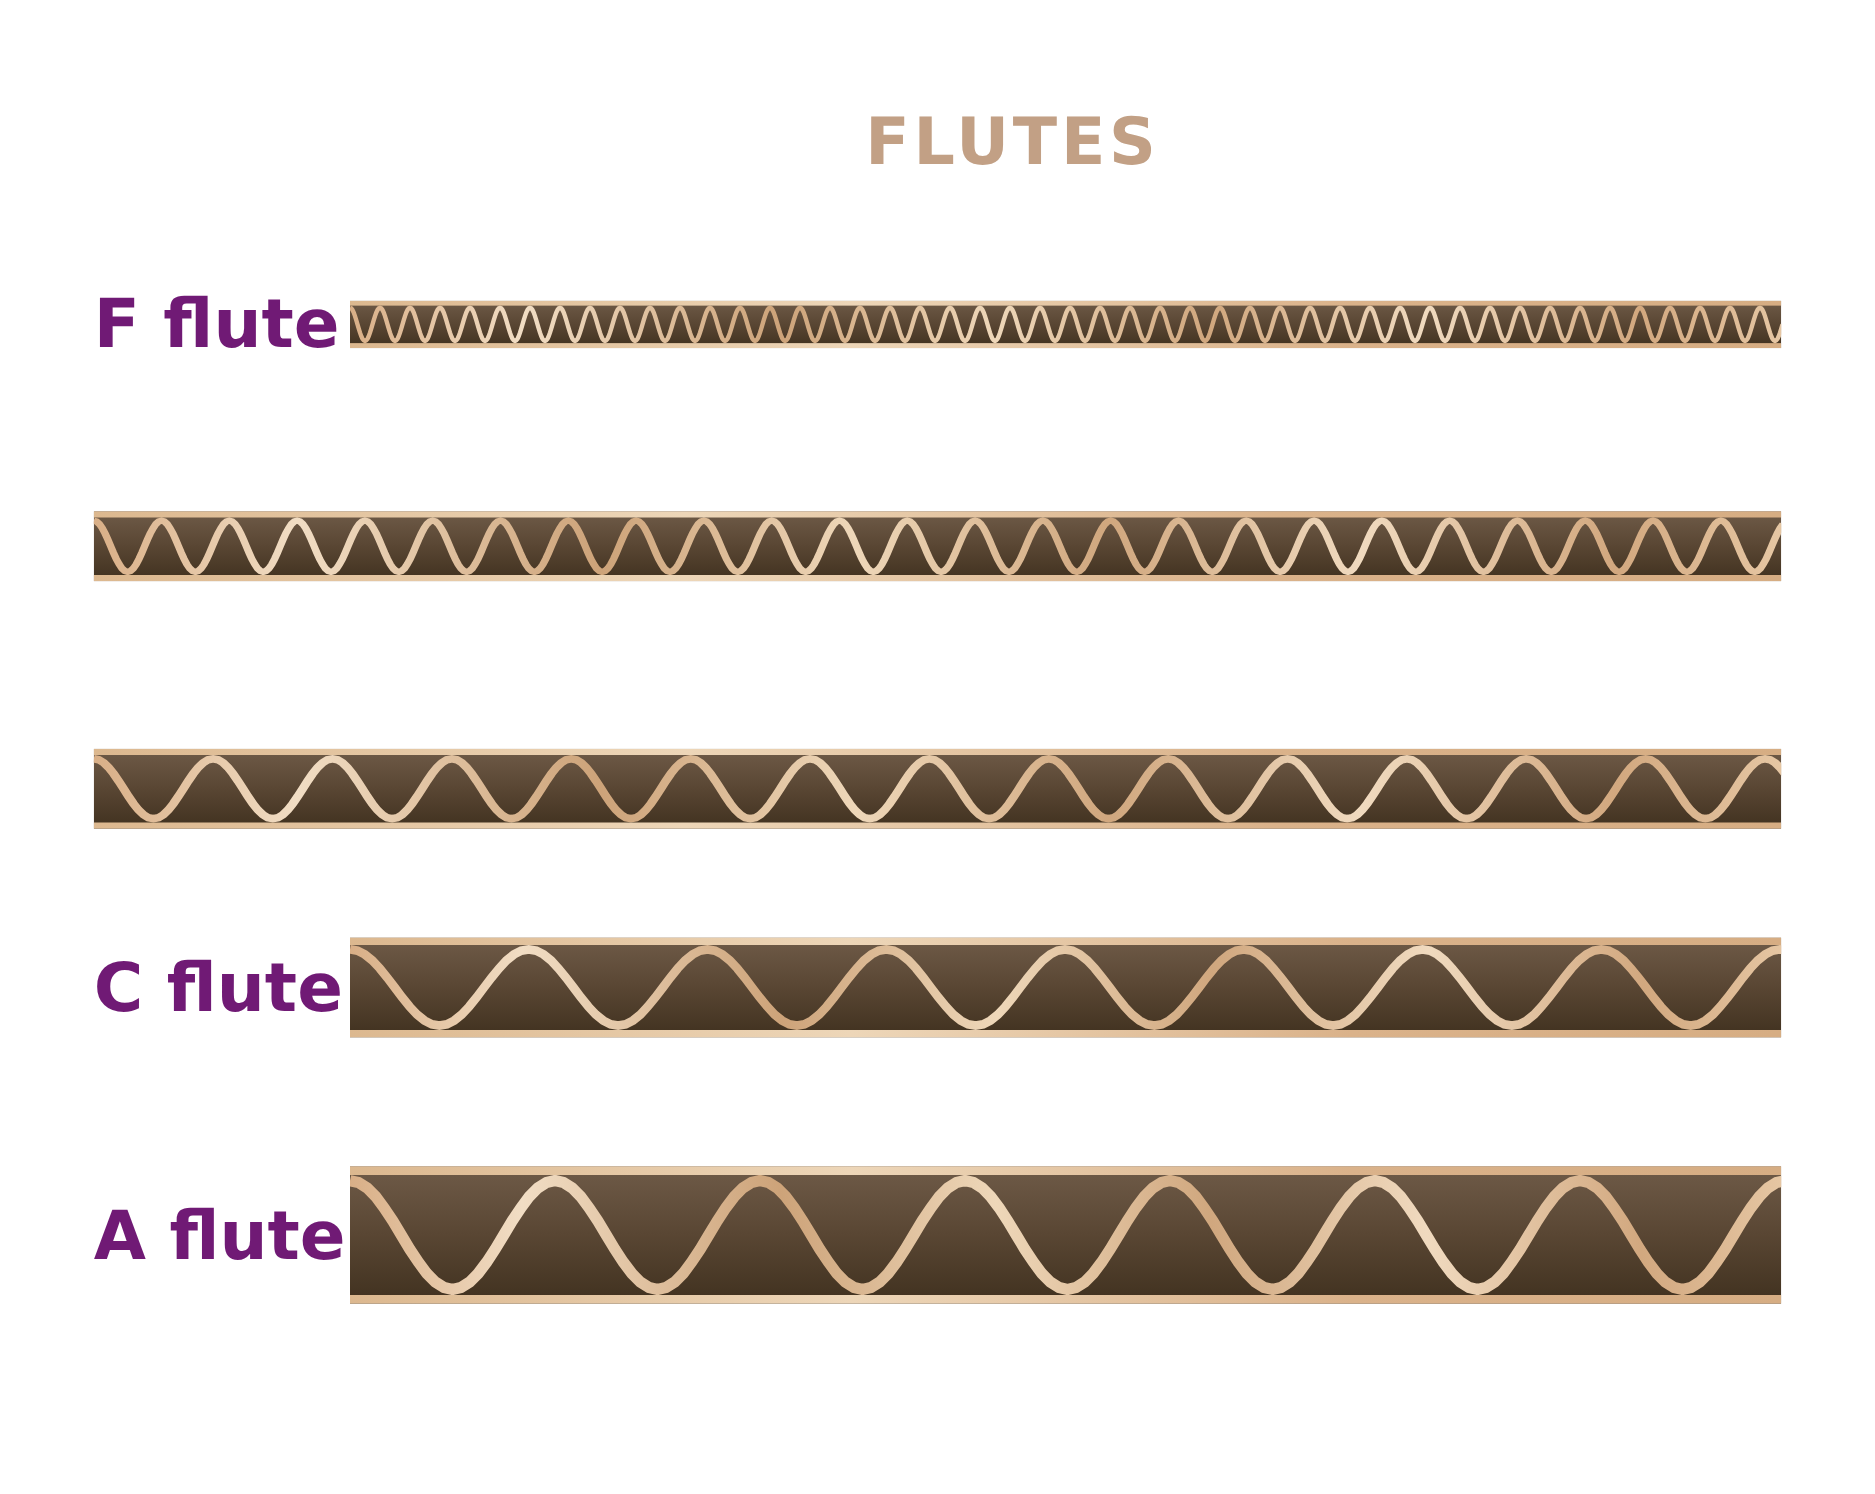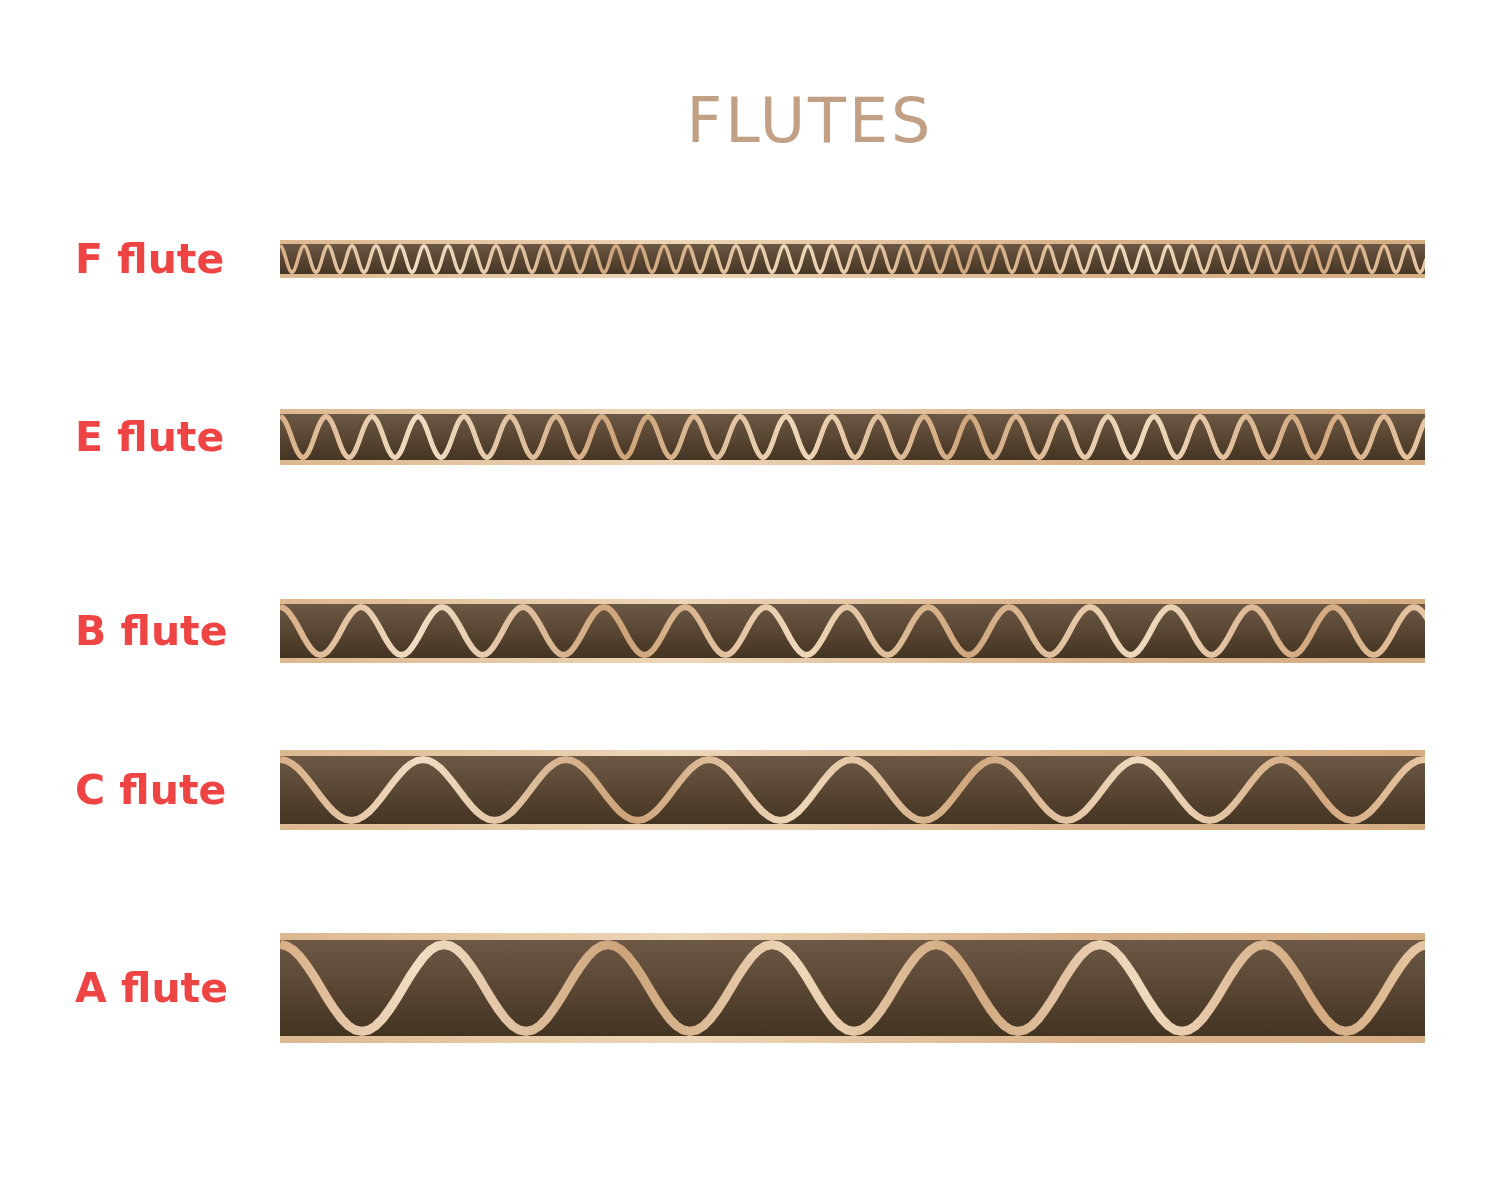--- a/index.html
+++ b/index.html
@@ -14,40 +14,40 @@
     height: 1195px;
     background: #ffffff;
     overflow: hidden;
   }
   .title {
     position: absolute;
     top: 84px;
     left: 120px;
     width: 1380px;
     text-align: center;
-    font-size: 62px;
-    font-weight: 400;
+    font-size: 52px;
+    font-weight: 700;
     letter-spacing: 3px;
     color: #c2a085;
     user-select: none;
   }
   .row {
     position: absolute;
     left: 75px;
     width: 1350px;
     display: flex;
     align-items: center;
     transform: translateY(-50%);
   }
   .row-label {
     width: 205px;
     flex: 0 0 205px;
-    font-size: 41px;
+    font-size: 54px;
     font-weight: 700;
-    color: #ef4444;
+    color: #701a75;
     white-space: nowrap;
   }
   .strip-wrap {
     flex: 1 1 auto;
     position: relative;
   }
   .strip-wrap svg {
     display: block;
     width: 100%;
     height: 100%;
@@ -98,33 +98,31 @@
         <svg viewBox="0 0 1145 38" preserveAspectRatio="none">
           <rect x="0" y="0" width="1145" height="38" fill="url(#boardGrad)"></rect>
           <path d="M0.0 5.8L1.0 6.2L2.0 7.5L3.0 9.6L4.0 12.4L5.0 15.6L6.0 19.0L7.0 22.4L8.0 25.6L9.0 28.4L10.0 30.5L11.0 31.8L12.0 32.3L13.0 31.8L14.0 30.5L15.0 28.4L16.0 25.6L17.0 22.4L18.0 19.0L19.0 15.6L20.0 12.4L21.0 9.6L22.0 7.5L23.0 6.2L24.0 5.8L25.0 6.2L26.0 7.5L27.0 9.6L28.0 12.4L29.0 15.6L30.0 19.0L31.0 22.4L32.0 25.6L33.0 28.4L34.0 30.5L35.0 31.8L36.0 32.3L37.0 31.8L38.0 30.5L39.0 28.4L40.0 25.6L41.0 22.4L42.0 19.0L43.0 15.6L44.0 12.4L45.0 9.6L46.0 7.5L47.0 6.2L48.0 5.8L49.0 6.2L50.0 7.5L51.0 9.6L52.0 12.4L53.0 15.6L54.0 19.0L55.0 22.4L56.0 25.6L57.0 28.4L58.0 30.5L59.0 31.8L60.0 32.3L61.0 31.8L62.0 30.5L63.0 28.4L64.0 25.6L65.0 22.4L66.0 19.0L67.0 15.6L68.0 12.4L69.0 9.6L70.0 7.5L71.0 6.2L72.0 5.8L73.0 6.2L74.0 7.5L75.0 9.6L76.0 12.4L77.0 15.6L78.0 19.0L79.0 22.4L80.0 25.6L81.0 28.4L82.0 30.5L83.0 31.8L84.0 32.3L85.0 31.8L86.0 30.5L87.0 28.4L88.0 25.6L89.0 22.4L90.0 19.0L91.0 15.6L92.0 12.4L93.0 9.6L94.0 7.5L95.0 6.2L96.0 5.8L97.0 6.2L98.0 7.5L99.0 9.6L100.0 12.4L101.0 15.6L102.0 19.0L103.0 22.4L104.0 25.6L105.0 28.4L106.0 30.5L107.0 31.8L108.0 32.3L109.0 31.8L110.0 30.5L111.0 28.4L112.0 25.6L113.0 22.4L114.0 19.0L115.0 15.6L116.0 12.4L117.0 9.6L118.0 7.5L119.0 6.2L120.0 5.8L121.0 6.2L122.0 7.5L123.0 9.6L124.0 12.4L125.0 15.6L126.0 19.0L127.0 22.4L128.0 25.6L129.0 28.4L130.0 30.5L131.0 31.8L132.0 32.3L133.0 31.8L134.0 30.5L135.0 28.4L136.0 25.6L137.0 22.4L138.0 19.0L139.0 15.6L140.0 12.4L141.0 9.6L142.0 7.5L143.0 6.2L144.0 5.8L145.0 6.2L146.0 7.5L147.0 9.6L148.0 12.4L149.0 15.6L150.0 19.0L151.0 22.4L152.0 25.6L153.0 28.4L154.0 30.5L155.0 31.8L156.0 32.3L157.0 31.8L158.0 30.5L159.0 28.4L160.0 25.6L161.0 22.4L162.0 19.0L163.0 15.6L164.0 12.4L165.0 9.6L166.0 7.5L167.0 6.2L168.0 5.8L169.0 6.2L170.0 7.5L171.0 9.6L172.0 12.4L173.0 15.6L174.0 19.0L175.0 22.4L176.0 25.6L177.0 28.4L178.0 30.5L179.0 31.8L180.0 32.3L181.0 31.8L182.0 30.5L183.0 28.4L184.0 25.6L185.0 22.4L186.0 19.0L187.0 15.6L188.0 12.4L189.0 9.6L190.0 7.5L191.0 6.2L192.0 5.8L193.0 6.2L194.0 7.5L195.0 9.6L196.0 12.4L197.0 15.6L198.0 19.0L199.0 22.4L200.0 25.6L201.0 28.4L202.0 30.5L203.0 31.8L204.0 32.3L205.0 31.8L206.0 30.5L207.0 28.4L208.0 25.6L209.0 22.4L210.0 19.0L211.0 15.6L212.0 12.4L213.0 9.6L214.0 7.5L215.0 6.2L216.0 5.8L217.0 6.2L218.0 7.5L219.0 9.6L220.0 12.4L221.0 15.6L222.0 19.0L223.0 22.4L224.0 25.6L225.0 28.4L226.0 30.5L227.0 31.8L228.0 32.3L229.0 31.8L230.0 30.5L231.0 28.4L232.0 25.6L233.0 22.4L234.0 19.0L235.0 15.6L236.0 12.4L237.0 9.6L238.0 7.5L239.0 6.2L240.0 5.8L241.0 6.2L242.0 7.5L243.0 9.6L244.0 12.4L245.0 15.6L246.0 19.0L247.0 22.4L248.0 25.6L249.0 28.4L250.0 30.5L251.0 31.8L252.0 32.3L253.0 31.8L254.0 30.5L255.0 28.4L256.0 25.6L257.0 22.4L258.0 19.0L259.0 15.6L260.0 12.4L261.0 9.6L262.0 7.5L263.0 6.2L264.0 5.8L265.0 6.2L266.0 7.5L267.0 9.6L268.0 12.4L269.0 15.6L270.0 19.0L271.0 22.4L272.0 25.6L273.0 28.4L274.0 30.5L275.0 31.8L276.0 32.3L277.0 31.8L278.0 30.5L279.0 28.4L280.0 25.6L281.0 22.4L282.0 19.0L283.0 15.6L284.0 12.4L285.0 9.6L286.0 7.5L287.0 6.2L288.0 5.8L289.0 6.2L290.0 7.5L291.0 9.6L292.0 12.4L293.0 15.6L294.0 19.0L295.0 22.4L296.0 25.6L297.0 28.4L298.0 30.5L299.0 31.8L300.0 32.3L301.0 31.8L302.0 30.5L303.0 28.4L304.0 25.6L305.0 22.4L306.0 19.0L307.0 15.6L308.0 12.4L309.0 9.6L310.0 7.5L311.0 6.2L312.0 5.8L313.0 6.2L314.0 7.5L315.0 9.6L316.0 12.4L317.0 15.6L318.0 19.0L319.0 22.4L320.0 25.6L321.0 28.4L322.0 30.5L323.0 31.8L324.0 32.3L325.0 31.8L326.0 30.5L327.0 28.4L328.0 25.6L329.0 22.4L330.0 19.0L331.0 15.6L332.0 12.4L333.0 9.6L334.0 7.5L335.0 6.2L336.0 5.8L337.0 6.2L338.0 7.5L339.0 9.6L340.0 12.4L341.0 15.6L342.0 19.0L343.0 22.4L344.0 25.6L345.0 28.4L346.0 30.5L347.0 31.8L348.0 32.3L349.0 31.8L350.0 30.5L351.0 28.4L352.0 25.6L353.0 22.4L354.0 19.0L355.0 15.6L356.0 12.4L357.0 9.6L358.0 7.5L359.0 6.2L360.0 5.8L361.0 6.2L362.0 7.5L363.0 9.6L364.0 12.4L365.0 15.6L366.0 19.0L367.0 22.4L368.0 25.6L369.0 28.4L370.0 30.5L371.0 31.8L372.0 32.3L373.0 31.8L374.0 30.5L375.0 28.4L376.0 25.6L377.0 22.4L378.0 19.0L379.0 15.6L380.0 12.4L381.0 9.6L382.0 7.5L383.0 6.2L384.0 5.8L385.0 6.2L386.0 7.5L387.0 9.6L388.0 12.4L389.0 15.6L390.0 19.0L391.0 22.4L392.0 25.6L393.0 28.4L394.0 30.5L395.0 31.8L396.0 32.3L397.0 31.8L398.0 30.5L399.0 28.4L400.0 25.6L401.0 22.4L402.0 19.0L403.0 15.6L404.0 12.4L405.0 9.6L406.0 7.5L407.0 6.2L408.0 5.8L409.0 6.2L410.0 7.5L411.0 9.6L412.0 12.4L413.0 15.6L414.0 19.0L415.0 22.4L416.0 25.6L417.0 28.4L418.0 30.5L419.0 31.8L420.0 32.3L421.0 31.8L422.0 30.5L423.0 28.4L424.0 25.6L425.0 22.4L426.0 19.0L427.0 15.6L428.0 12.4L429.0 9.6L430.0 7.5L431.0 6.2L432.0 5.8L433.0 6.2L434.0 7.5L435.0 9.6L436.0 12.4L437.0 15.6L438.0 19.0L439.0 22.4L440.0 25.6L441.0 28.4L442.0 30.5L443.0 31.8L444.0 32.3L445.0 31.8L446.0 30.5L447.0 28.4L448.0 25.6L449.0 22.4L450.0 19.0L451.0 15.6L452.0 12.4L453.0 9.6L454.0 7.5L455.0 6.2L456.0 5.8L457.0 6.2L458.0 7.5L459.0 9.6L460.0 12.4L461.0 15.6L462.0 19.0L463.0 22.4L464.0 25.6L465.0 28.4L466.0 30.5L467.0 31.8L468.0 32.3L469.0 31.8L470.0 30.5L471.0 28.4L472.0 25.6L473.0 22.4L474.0 19.0L475.0 15.6L476.0 12.4L477.0 9.6L478.0 7.5L479.0 6.2L480.0 5.8L481.0 6.2L482.0 7.5L483.0 9.6L484.0 12.4L485.0 15.6L486.0 19.0L487.0 22.4L488.0 25.6L489.0 28.4L490.0 30.5L491.0 31.8L492.0 32.3L493.0 31.8L494.0 30.5L495.0 28.4L496.0 25.6L497.0 22.4L498.0 19.0L499.0 15.6L500.0 12.4L501.0 9.6L502.0 7.5L503.0 6.2L504.0 5.8L505.0 6.2L506.0 7.5L507.0 9.6L508.0 12.4L509.0 15.6L510.0 19.0L511.0 22.4L512.0 25.6L513.0 28.4L514.0 30.5L515.0 31.8L516.0 32.3L517.0 31.8L518.0 30.5L519.0 28.4L520.0 25.6L521.0 22.4L522.0 19.0L523.0 15.6L524.0 12.4L525.0 9.6L526.0 7.5L527.0 6.2L528.0 5.8L529.0 6.2L530.0 7.5L531.0 9.6L532.0 12.4L533.0 15.6L534.0 19.0L535.0 22.4L536.0 25.6L537.0 28.4L538.0 30.5L539.0 31.8L540.0 32.3L541.0 31.8L542.0 30.5L543.0 28.4L544.0 25.6L545.0 22.4L546.0 19.0L547.0 15.6L548.0 12.4L549.0 9.6L550.0 7.5L551.0 6.2L552.0 5.8L553.0 6.2L554.0 7.5L555.0 9.6L556.0 12.4L557.0 15.6L558.0 19.0L559.0 22.4L560.0 25.6L561.0 28.4L562.0 30.5L563.0 31.8L564.0 32.3L565.0 31.8L566.0 30.5L567.0 28.4L568.0 25.6L569.0 22.4L570.0 19.0L571.0 15.6L572.0 12.4L573.0 9.6L574.0 7.5L575.0 6.2L576.0 5.8L577.0 6.2L578.0 7.5L579.0 9.6L580.0 12.4L581.0 15.6L582.0 19.0L583.0 22.4L584.0 25.6L585.0 28.4L586.0 30.5L587.0 31.8L588.0 32.3L589.0 31.8L590.0 30.5L591.0 28.4L592.0 25.6L593.0 22.4L594.0 19.0L595.0 15.6L596.0 12.4L597.0 9.6L598.0 7.5L599.0 6.2L600.0 5.8L601.0 6.2L602.0 7.5L603.0 9.6L604.0 12.4L605.0 15.6L606.0 19.0L607.0 22.4L608.0 25.6L609.0 28.4L610.0 30.5L611.0 31.8L612.0 32.3L613.0 31.8L614.0 30.5L615.0 28.4L616.0 25.6L617.0 22.4L618.0 19.0L619.0 15.6L620.0 12.4L621.0 9.6L622.0 7.5L623.0 6.2L624.0 5.8L625.0 6.2L626.0 7.5L627.0 9.6L628.0 12.4L629.0 15.6L630.0 19.0L631.0 22.4L632.0 25.6L633.0 28.4L634.0 30.5L635.0 31.8L636.0 32.3L637.0 31.8L638.0 30.5L639.0 28.4L640.0 25.6L641.0 22.4L642.0 19.0L643.0 15.6L644.0 12.4L645.0 9.6L646.0 7.5L647.0 6.2L648.0 5.8L649.0 6.2L650.0 7.5L651.0 9.6L652.0 12.4L653.0 15.6L654.0 19.0L655.0 22.4L656.0 25.6L657.0 28.4L658.0 30.5L659.0 31.8L660.0 32.3L661.0 31.8L662.0 30.5L663.0 28.4L664.0 25.6L665.0 22.4L666.0 19.0L667.0 15.6L668.0 12.4L669.0 9.6L670.0 7.5L671.0 6.2L672.0 5.8L673.0 6.2L674.0 7.5L675.0 9.6L676.0 12.4L677.0 15.6L678.0 19.0L679.0 22.4L680.0 25.6L681.0 28.4L682.0 30.5L683.0 31.8L684.0 32.3L685.0 31.8L686.0 30.5L687.0 28.4L688.0 25.6L689.0 22.4L690.0 19.0L691.0 15.6L692.0 12.4L693.0 9.6L694.0 7.5L695.0 6.2L696.0 5.8L697.0 6.2L698.0 7.5L699.0 9.6L700.0 12.4L701.0 15.6L702.0 19.0L703.0 22.4L704.0 25.6L705.0 28.4L706.0 30.5L707.0 31.8L708.0 32.3L709.0 31.8L710.0 30.5L711.0 28.4L712.0 25.6L713.0 22.4L714.0 19.0L715.0 15.6L716.0 12.4L717.0 9.6L718.0 7.5L719.0 6.2L720.0 5.8L721.0 6.2L722.0 7.5L723.0 9.6L724.0 12.4L725.0 15.6L726.0 19.0L727.0 22.4L728.0 25.6L729.0 28.4L730.0 30.5L731.0 31.8L732.0 32.3L733.0 31.8L734.0 30.5L735.0 28.4L736.0 25.6L737.0 22.4L738.0 19.0L739.0 15.6L740.0 12.4L741.0 9.6L742.0 7.5L743.0 6.2L744.0 5.8L745.0 6.2L746.0 7.5L747.0 9.6L748.0 12.4L749.0 15.6L750.0 19.0L751.0 22.4L752.0 25.6L753.0 28.4L754.0 30.5L755.0 31.8L756.0 32.3L757.0 31.8L758.0 30.5L759.0 28.4L760.0 25.6L761.0 22.4L762.0 19.0L763.0 15.6L764.0 12.4L765.0 9.6L766.0 7.5L767.0 6.2L768.0 5.8L769.0 6.2L770.0 7.5L771.0 9.6L772.0 12.4L773.0 15.6L774.0 19.0L775.0 22.4L776.0 25.6L777.0 28.4L778.0 30.5L779.0 31.8L780.0 32.3L781.0 31.8L782.0 30.5L783.0 28.4L784.0 25.6L785.0 22.4L786.0 19.0L787.0 15.6L788.0 12.4L789.0 9.6L790.0 7.5L791.0 6.2L792.0 5.8L793.0 6.2L794.0 7.5L795.0 9.6L796.0 12.4L797.0 15.6L798.0 19.0L799.0 22.4L800.0 25.6L801.0 28.4L802.0 30.5L803.0 31.8L804.0 32.3L805.0 31.8L806.0 30.5L807.0 28.4L808.0 25.6L809.0 22.4L810.0 19.0L811.0 15.6L812.0 12.4L813.0 9.6L814.0 7.5L815.0 6.2L816.0 5.8L817.0 6.2L818.0 7.5L819.0 9.6L820.0 12.4L821.0 15.6L822.0 19.0L823.0 22.4L824.0 25.6L825.0 28.4L826.0 30.5L827.0 31.8L828.0 32.3L829.0 31.8L830.0 30.5L831.0 28.4L832.0 25.6L833.0 22.4L834.0 19.0L835.0 15.6L836.0 12.4L837.0 9.6L838.0 7.5L839.0 6.2L840.0 5.8L841.0 6.2L842.0 7.5L843.0 9.6L844.0 12.4L845.0 15.6L846.0 19.0L847.0 22.4L848.0 25.6L849.0 28.4L850.0 30.5L851.0 31.8L852.0 32.3L853.0 31.8L854.0 30.5L855.0 28.4L856.0 25.6L857.0 22.4L858.0 19.0L859.0 15.6L860.0 12.4L861.0 9.6L862.0 7.5L863.0 6.2L864.0 5.8L865.0 6.2L866.0 7.5L867.0 9.6L868.0 12.4L869.0 15.6L870.0 19.0L871.0 22.4L872.0 25.6L873.0 28.4L874.0 30.5L875.0 31.8L876.0 32.3L877.0 31.8L878.0 30.5L879.0 28.4L880.0 25.6L881.0 22.4L882.0 19.0L883.0 15.6L884.0 12.4L885.0 9.6L886.0 7.5L887.0 6.2L888.0 5.8L889.0 6.2L890.0 7.5L891.0 9.6L892.0 12.4L893.0 15.6L894.0 19.0L895.0 22.4L896.0 25.6L897.0 28.4L898.0 30.5L899.0 31.8L900.0 32.3L901.0 31.8L902.0 30.5L903.0 28.4L904.0 25.6L905.0 22.4L906.0 19.0L907.0 15.6L908.0 12.4L909.0 9.6L910.0 7.5L911.0 6.2L912.0 5.8L913.0 6.2L914.0 7.5L915.0 9.6L916.0 12.4L917.0 15.6L918.0 19.0L919.0 22.4L920.0 25.6L921.0 28.4L922.0 30.5L923.0 31.8L924.0 32.3L925.0 31.8L926.0 30.5L927.0 28.4L928.0 25.6L929.0 22.4L930.0 19.0L931.0 15.6L932.0 12.4L933.0 9.6L934.0 7.5L935.0 6.2L936.0 5.8L937.0 6.2L938.0 7.5L939.0 9.6L940.0 12.4L941.0 15.6L942.0 19.0L943.0 22.4L944.0 25.6L945.0 28.4L946.0 30.5L947.0 31.8L948.0 32.3L949.0 31.8L950.0 30.5L951.0 28.4L952.0 25.6L953.0 22.4L954.0 19.0L955.0 15.6L956.0 12.4L957.0 9.6L958.0 7.5L959.0 6.2L960.0 5.8L961.0 6.2L962.0 7.5L963.0 9.6L964.0 12.4L965.0 15.6L966.0 19.0L967.0 22.4L968.0 25.6L969.0 28.4L970.0 30.5L971.0 31.8L972.0 32.3L973.0 31.8L974.0 30.5L975.0 28.4L976.0 25.6L977.0 22.4L978.0 19.0L979.0 15.6L980.0 12.4L981.0 9.6L982.0 7.5L983.0 6.2L984.0 5.8L985.0 6.2L986.0 7.5L987.0 9.6L988.0 12.4L989.0 15.6L990.0 19.0L991.0 22.4L992.0 25.6L993.0 28.4L994.0 30.5L995.0 31.8L996.0 32.3L997.0 31.8L998.0 30.5L999.0 28.4L1000.0 25.6L1001.0 22.4L1002.0 19.0L1003.0 15.6L1004.0 12.4L1005.0 9.6L1006.0 7.5L1007.0 6.2L1008.0 5.8L1009.0 6.2L1010.0 7.5L1011.0 9.6L1012.0 12.4L1013.0 15.6L1014.0 19.0L1015.0 22.4L1016.0 25.6L1017.0 28.4L1018.0 30.5L1019.0 31.8L1020.0 32.3L1021.0 31.8L1022.0 30.5L1023.0 28.4L1024.0 25.6L1025.0 22.4L1026.0 19.0L1027.0 15.6L1028.0 12.4L1029.0 9.6L1030.0 7.5L1031.0 6.2L1032.0 5.8L1033.0 6.2L1034.0 7.5L1035.0 9.6L1036.0 12.4L1037.0 15.6L1038.0 19.0L1039.0 22.4L1040.0 25.6L1041.0 28.4L1042.0 30.5L1043.0 31.8L1044.0 32.3L1045.0 31.8L1046.0 30.5L1047.0 28.4L1048.0 25.6L1049.0 22.4L1050.0 19.0L1051.0 15.6L1052.0 12.4L1053.0 9.6L1054.0 7.5L1055.0 6.2L1056.0 5.8L1057.0 6.2L1058.0 7.5L1059.0 9.6L1060.0 12.4L1061.0 15.6L1062.0 19.0L1063.0 22.4L1064.0 25.6L1065.0 28.4L1066.0 30.5L1067.0 31.8L1068.0 32.3L1069.0 31.8L1070.0 30.5L1071.0 28.4L1072.0 25.6L1073.0 22.4L1074.0 19.0L1075.0 15.6L1076.0 12.4L1077.0 9.6L1078.0 7.5L1079.0 6.2L1080.0 5.8L1081.0 6.2L1082.0 7.5L1083.0 9.6L1084.0 12.4L1085.0 15.6L1086.0 19.0L1087.0 22.4L1088.0 25.6L1089.0 28.4L1090.0 30.5L1091.0 31.8L1092.0 32.3L1093.0 31.8L1094.0 30.5L1095.0 28.4L1096.0 25.6L1097.0 22.4L1098.0 19.0L1099.0 15.6L1100.0 12.4L1101.0 9.6L1102.0 7.5L1103.0 6.2L1104.0 5.8L1105.0 6.2L1106.0 7.5L1107.0 9.6L1108.0 12.4L1109.0 15.6L1110.0 19.0L1111.0 22.4L1112.0 25.6L1113.0 28.4L1114.0 30.5L1115.0 31.8L1116.0 32.3L1117.0 31.8L1118.0 30.5L1119.0 28.4L1120.0 25.6L1121.0 22.4L1122.0 19.0L1123.0 15.6L1124.0 12.4L1125.0 9.6L1126.0 7.5L1127.0 6.2L1128.0 5.8L1129.0 6.2L1130.0 7.5L1131.0 9.6L1132.0 12.4L1133.0 15.6L1134.0 19.0L1135.0 22.4L1136.0 25.6L1137.0 28.4L1138.0 30.5L1139.0 31.8L1140.0 32.3L1141.0 31.8L1142.0 30.5L1143.0 28.4L1144.0 25.6L1145.0 22.4L1146.0 19.0" fill="none" stroke="url(#waveGrad)" stroke-width="3.5"></path>
           <rect x="0" y="0" width="1145" height="4" fill="url(#linerGrad)"></rect>
           <rect x="0" y="34" width="1145" height="4" fill="url(#linerGrad)"></rect>
         </svg>
       </div>
   </div>
 
   <div class="row" style="top:437px">
-    <div class="row-label">E flute</div>
     <div class="strip-wrap" style="height: 56px;">
         <svg viewBox="0 0 1145 56" preserveAspectRatio="none">
           <rect x="0" y="0" width="1145" height="56" fill="url(#boardGrad)"></rect>
           <path d="M0.0 7.5L1.9 8.2L3.8 10.2L5.8 13.5L7.7 17.8L9.6 22.7L11.5 28.0L13.4 33.3L15.3 38.2L17.3 42.5L19.2 45.8L21.1 47.8L23.0 48.5L24.9 47.8L26.8 45.8L28.8 42.5L30.7 38.2L32.6 33.3L34.5 28.0L36.4 22.7L38.3 17.8L40.3 13.5L42.2 10.2L44.1 8.2L46.0 7.5L47.9 8.2L49.8 10.2L51.7 13.5L53.7 17.7L55.6 22.7L57.5 28.0L59.4 33.3L61.3 38.2L63.2 42.5L65.2 45.8L67.1 47.8L69.0 48.5L70.9 47.8L72.8 45.8L74.8 42.5L76.7 38.3L78.6 33.3L80.5 28.0L82.4 22.7L84.3 17.7L86.3 13.5L88.2 10.2L90.1 8.2L92.0 7.5L93.9 8.2L95.8 10.2L97.8 13.5L99.7 17.8L101.6 22.7L103.5 28.0L105.4 33.3L107.3 38.3L109.3 42.5L111.2 45.8L113.1 47.8L115.0 48.5L116.9 47.8L118.8 45.8L120.8 42.5L122.7 38.2L124.6 33.3L126.5 28.0L128.4 22.7L130.3 17.7L132.3 13.5L134.2 10.2L136.1 8.2L138.0 7.5L139.9 8.2L141.8 10.2L143.8 13.5L145.7 17.8L147.6 22.7L149.5 28.0L151.4 33.3L153.3 38.3L155.3 42.5L157.2 45.8L159.1 47.8L161.0 48.5L162.9 47.8L164.8 45.8L166.7 42.5L168.7 38.3L170.6 33.3L172.5 28.0L174.4 22.7L176.3 17.8L178.2 13.5L180.2 10.2L182.1 8.2L184.0 7.5L185.9 8.2L187.8 10.2L189.7 13.5L191.7 17.7L193.6 22.7L195.5 28.0L197.4 33.3L199.3 38.2L201.2 42.5L203.2 45.8L205.1 47.8L207.0 48.5L208.9 47.8L210.8 45.8L212.7 42.5L214.7 38.3L216.6 33.3L218.5 28.0L220.4 22.7L222.3 17.8L224.2 13.5L226.2 10.2L228.1 8.2L230.0 7.5L231.9 8.2L233.8 10.2L235.7 13.5L237.7 17.7L239.6 22.7L241.5 28.0L243.4 33.3L245.3 38.2L247.2 42.5L249.2 45.8L251.1 47.8L253.0 48.5L254.9 47.8L256.8 45.8L258.7 42.5L260.7 38.3L262.6 33.3L264.5 28.0L266.4 22.7L268.3 17.8L270.2 13.5L272.2 10.2L274.1 8.2L276.0 7.5L277.9 8.2L279.8 10.2L281.7 13.5L283.7 17.7L285.6 22.7L287.5 28.0L289.4 33.3L291.3 38.2L293.2 42.5L295.2 45.8L297.1 47.8L299.0 48.5L300.9 47.8L302.8 45.8L304.8 42.5L306.7 38.2L308.6 33.3L310.5 28.0L312.4 22.7L314.3 17.7L316.3 13.5L318.2 10.2L320.1 8.2L322.0 7.5L323.9 8.2L325.8 10.2L327.8 13.5L329.7 17.8L331.6 22.7L333.5 28.0L335.4 33.3L337.3 38.3L339.3 42.5L341.2 45.8L343.1 47.8L345.0 48.5L346.9 47.8L348.8 45.8L350.8 42.5L352.7 38.2L354.6 33.3L356.5 28.0L358.4 22.7L360.3 17.7L362.3 13.5L364.2 10.2L366.1 8.2L368.0 7.5L369.9 8.2L371.8 10.2L373.8 13.5L375.7 17.8L377.6 22.7L379.5 28.0L381.4 33.3L383.3 38.3L385.3 42.5L387.2 45.8L389.1 47.8L391.0 48.5L392.9 47.8L394.8 45.8L396.8 42.5L398.7 38.2L400.6 33.3L402.5 28.0L404.4 22.7L406.3 17.7L408.3 13.5L410.2 10.2L412.1 8.2L414.0 7.5L415.9 8.2L417.8 10.2L419.8 13.5L421.7 17.8L423.6 22.7L425.5 28.0L427.4 33.3L429.3 38.3L431.3 42.5L433.2 45.8L435.1 47.8L437.0 48.5L438.9 47.8L440.8 45.8L442.8 42.5L444.7 38.2L446.6 33.3L448.5 28.0L450.4 22.7L452.3 17.7L454.3 13.5L456.2 10.2L458.1 8.2L460.0 7.5L461.9 8.2L463.8 10.2L465.8 13.5L467.7 17.8L469.6 22.7L471.5 28.0L473.4 33.3L475.3 38.3L477.3 42.5L479.2 45.8L481.1 47.8L483.0 48.5L484.9 47.8L486.8 45.8L488.8 42.5L490.7 38.2L492.6 33.3L494.5 28.0L496.4 22.7L498.3 17.7L500.3 13.5L502.2 10.2L504.1 8.2L506.0 7.5L507.9 8.2L509.8 10.2L511.8 13.5L513.7 17.8L515.6 22.7L517.5 28.0L519.4 33.3L521.3 38.3L523.3 42.5L525.2 45.8L527.1 47.8L529.0 48.5L530.9 47.8L532.8 45.8L534.8 42.5L536.7 38.2L538.6 33.3L540.5 28.0L542.4 22.7L544.3 17.7L546.3 13.5L548.2 10.2L550.1 8.2L552.0 7.5L553.9 8.2L555.8 10.2L557.8 13.5L559.7 17.8L561.6 22.7L563.5 28.0L565.4 33.3L567.3 38.3L569.3 42.5L571.2 45.8L573.1 47.8L575.0 48.5L576.9 47.8L578.8 45.8L580.8 42.5L582.7 38.2L584.6 33.3L586.5 28.0L588.4 22.7L590.3 17.7L592.3 13.5L594.2 10.2L596.1 8.2L598.0 7.5L599.9 8.2L601.8 10.2L603.8 13.5L605.7 17.8L607.6 22.7L609.5 28.0L611.4 33.3L613.3 38.3L615.3 42.5L617.2 45.8L619.1 47.8L621.0 48.5L622.9 47.8L624.8 45.8L626.7 42.5L628.7 38.3L630.6 33.3L632.5 28.0L634.4 22.7L636.3 17.8L638.2 13.5L640.2 10.2L642.1 8.2L644.0 7.5L645.9 8.2L647.8 10.2L649.7 13.5L651.7 17.7L653.6 22.7L655.5 28.0L657.4 33.3L659.3 38.2L661.2 42.5L663.2 45.8L665.1 47.8L667.0 48.5L668.9 47.8L670.8 45.8L672.7 42.5L674.7 38.3L676.6 33.3L678.5 28.0L680.4 22.7L682.3 17.8L684.2 13.5L686.2 10.2L688.1 8.2L690.0 7.5L691.9 8.2L693.8 10.2L695.7 13.5L697.7 17.7L699.6 22.7L701.5 28.0L703.4 33.3L705.3 38.2L707.2 42.5L709.2 45.8L711.1 47.8L713.0 48.5L714.9 47.8L716.8 45.8L718.7 42.5L720.7 38.3L722.6 33.3L724.5 28.0L726.4 22.7L728.3 17.8L730.2 13.5L732.2 10.2L734.1 8.2L736.0 7.5L737.9 8.2L739.8 10.2L741.7 13.5L743.7 17.7L745.6 22.7L747.5 28.0L749.4 33.3L751.3 38.2L753.2 42.5L755.2 45.8L757.1 47.8L759.0 48.5L760.9 47.8L762.8 45.8L764.7 42.5L766.7 38.3L768.6 33.3L770.5 28.0L772.4 22.7L774.3 17.8L776.2 13.5L778.2 10.2L780.1 8.2L782.0 7.5L783.9 8.2L785.8 10.2L787.7 13.5L789.7 17.7L791.6 22.7L793.5 28.0L795.4 33.3L797.3 38.2L799.2 42.5L801.2 45.8L803.1 47.8L805.0 48.5L806.9 47.8L808.8 45.8L810.7 42.5L812.7 38.3L814.6 33.3L816.5 28.0L818.4 22.7L820.3 17.8L822.2 13.5L824.2 10.2L826.1 8.2L828.0 7.5L829.9 8.2L831.8 10.2L833.7 13.5L835.7 17.7L837.6 22.7L839.5 28.0L841.4 33.3L843.3 38.2L845.2 42.5L847.2 45.8L849.1 47.8L851.0 48.5L852.9 47.8L854.8 45.8L856.7 42.5L858.7 38.3L860.6 33.3L862.5 28.0L864.4 22.7L866.3 17.8L868.2 13.5L870.2 10.2L872.1 8.2L874.0 7.5L875.9 8.2L877.8 10.2L879.7 13.5L881.7 17.7L883.6 22.7L885.5 28.0L887.4 33.3L889.3 38.2L891.2 42.5L893.2 45.8L895.1 47.8L897.0 48.5L898.9 47.8L900.8 45.8L902.7 42.5L904.7 38.3L906.6 33.3L908.5 28.0L910.4 22.7L912.3 17.8L914.2 13.5L916.2 10.2L918.1 8.2L920.0 7.5L921.9 8.2L923.8 10.2L925.7 13.5L927.7 17.7L929.6 22.7L931.5 28.0L933.4 33.3L935.3 38.2L937.2 42.5L939.2 45.8L941.1 47.8L943.0 48.5L944.9 47.8L946.8 45.8L948.7 42.5L950.7 38.3L952.6 33.3L954.5 28.0L956.4 22.7L958.3 17.8L960.2 13.5L962.2 10.2L964.1 8.2L966.0 7.5L967.9 8.2L969.8 10.2L971.7 13.5L973.7 17.7L975.6 22.7L977.5 28.0L979.4 33.3L981.3 38.2L983.2 42.5L985.2 45.8L987.1 47.8L989.0 48.5L990.9 47.8L992.8 45.8L994.7 42.5L996.7 38.3L998.6 33.3L1000.5 28.0L1002.4 22.7L1004.3 17.8L1006.2 13.5L1008.2 10.2L1010.1 8.2L1012.0 7.5L1013.9 8.2L1015.8 10.2L1017.7 13.5L1019.7 17.7L1021.6 22.7L1023.5 28.0L1025.4 33.3L1027.3 38.2L1029.2 42.5L1031.2 45.8L1033.1 47.8L1035.0 48.5L1036.9 47.8L1038.8 45.8L1040.7 42.5L1042.7 38.3L1044.6 33.3L1046.5 28.0L1048.4 22.7L1050.3 17.8L1052.2 13.5L1054.2 10.2L1056.1 8.2L1058.0 7.5L1059.9 8.2L1061.8 10.2L1063.7 13.5L1065.7 17.7L1067.6 22.7L1069.5 28.0L1071.4 33.3L1073.3 38.2L1075.2 42.5L1077.2 45.8L1079.1 47.8L1081.0 48.5L1082.9 47.8L1084.8 45.8L1086.7 42.5L1088.7 38.3L1090.6 33.3L1092.5 28.0L1094.4 22.7L1096.3 17.8L1098.2 13.5L1100.2 10.2L1102.1 8.2L1104.0 7.5L1105.9 8.2L1107.8 10.2L1109.7 13.5L1111.7 17.7L1113.6 22.7L1115.5 28.0L1117.4 33.3L1119.3 38.2L1121.2 42.5L1123.2 45.8L1125.1 47.8L1127.0 48.5L1128.9 47.8L1130.8 45.8L1132.7 42.5L1134.7 38.3L1136.6 33.3L1138.5 28.0L1140.4 22.7L1142.3 17.8L1144.2 13.5L1146.2 10.2" fill="none" stroke="url(#waveGrad)" stroke-width="5"></path>
           <rect x="0" y="0" width="1145" height="5" fill="url(#linerGrad)"></rect>
           <rect x="0" y="51" width="1145" height="5" fill="url(#linerGrad)"></rect>
         </svg>
       </div>
   </div>
 
   <div class="row" style="top:631px">
-    <div class="row-label">B flute</div>
     <div class="strip-wrap" style="height: 64px;">
         <svg viewBox="0 0 1145 64" preserveAspectRatio="none">
           <rect x="0" y="0" width="1145" height="64" fill="url(#boardGrad)"></rect>
           <path d="M0.0 8.0L3.4 8.8L6.8 11.2L10.1 15.0L13.5 20.0L16.9 25.8L20.3 32.0L23.6 38.2L27.0 44.0L30.4 49.0L33.8 52.8L37.1 55.2L40.5 56.0L43.9 55.2L47.3 52.8L50.6 49.0L54.0 44.0L57.4 38.2L60.8 32.0L64.1 25.8L67.5 20.0L70.9 15.0L74.3 11.2L77.6 8.8L81.0 8.0L84.4 8.8L87.8 11.2L91.1 15.0L94.5 20.0L97.9 25.8L101.3 32.0L104.6 38.2L108.0 44.0L111.4 49.0L114.8 52.8L118.1 55.2L121.5 56.0L124.9 55.2L128.3 52.8L131.6 49.0L135.0 44.0L138.4 38.2L141.8 32.0L145.1 25.8L148.5 20.0L151.9 15.0L155.3 11.2L158.6 8.8L162.0 8.0L165.4 8.8L168.8 11.2L172.1 15.0L175.5 20.0L178.9 25.8L182.3 32.0L185.6 38.2L189.0 44.0L192.4 49.0L195.8 52.8L199.1 55.2L202.5 56.0L205.9 55.2L209.3 52.8L212.6 49.0L216.0 44.0L219.4 38.2L222.8 32.0L226.1 25.8L229.5 20.0L232.9 15.0L236.3 11.2L239.6 8.8L243.0 8.0L246.4 8.8L249.8 11.2L253.1 15.0L256.5 20.0L259.9 25.8L263.3 32.0L266.6 38.2L270.0 44.0L273.4 49.0L276.8 52.8L280.1 55.2L283.5 56.0L286.9 55.2L290.3 52.8L293.6 49.0L297.0 44.0L300.4 38.2L303.8 32.0L307.1 25.8L310.5 20.0L313.9 15.0L317.3 11.2L320.6 8.8L324.0 8.0L327.4 8.8L330.8 11.2L334.1 15.0L337.5 20.0L340.9 25.8L344.3 32.0L347.6 38.2L351.0 44.0L354.4 49.0L357.8 52.8L361.1 55.2L364.5 56.0L367.9 55.2L371.3 52.8L374.6 49.0L378.0 44.0L381.4 38.2L384.8 32.0L388.1 25.8L391.5 20.0L394.9 15.0L398.3 11.2L401.6 8.8L405.0 8.0L408.4 8.8L411.8 11.2L415.1 15.0L418.5 20.0L421.9 25.8L425.3 32.0L428.6 38.2L432.0 44.0L435.4 49.0L438.8 52.8L442.1 55.2L445.5 56.0L448.9 55.2L452.3 52.8L455.6 49.0L459.0 44.0L462.4 38.2L465.8 32.0L469.1 25.8L472.5 20.0L475.9 15.0L479.3 11.2L482.6 8.8L486.0 8.0L489.4 8.8L492.8 11.2L496.1 15.0L499.5 20.0L502.9 25.8L506.3 32.0L509.6 38.2L513.0 44.0L516.4 49.0L519.8 52.8L523.1 55.2L526.5 56.0L529.9 55.2L533.3 52.8L536.6 49.0L540.0 44.0L543.4 38.2L546.8 32.0L550.1 25.8L553.5 20.0L556.9 15.0L560.3 11.2L563.6 8.8L567.0 8.0L570.4 8.8L573.8 11.2L577.1 15.0L580.5 20.0L583.9 25.8L587.3 32.0L590.6 38.2L594.0 44.0L597.4 49.0L600.8 52.8L604.1 55.2L607.5 56.0L610.9 55.2L614.3 52.8L617.6 49.0L621.0 44.0L624.4 38.2L627.8 32.0L631.1 25.8L634.5 20.0L637.9 15.0L641.3 11.2L644.6 8.8L648.0 8.0L651.4 8.8L654.8 11.2L658.1 15.0L661.5 20.0L664.9 25.8L668.3 32.0L671.6 38.2L675.0 44.0L678.4 49.0L681.8 52.8L685.1 55.2L688.5 56.0L691.9 55.2L695.3 52.8L698.6 49.0L702.0 44.0L705.4 38.2L708.8 32.0L712.1 25.8L715.5 20.0L718.9 15.0L722.3 11.2L725.6 8.8L729.0 8.0L732.4 8.8L735.8 11.2L739.1 15.0L742.5 20.0L745.9 25.8L749.3 32.0L752.6 38.2L756.0 44.0L759.4 49.0L762.8 52.8L766.1 55.2L769.5 56.0L772.9 55.2L776.3 52.8L779.6 49.0L783.0 44.0L786.4 38.2L789.8 32.0L793.1 25.8L796.5 20.0L799.9 15.0L803.3 11.2L806.6 8.8L810.0 8.0L813.4 8.8L816.8 11.2L820.1 15.0L823.5 20.0L826.9 25.8L830.3 32.0L833.6 38.2L837.0 44.0L840.4 49.0L843.8 52.8L847.1 55.2L850.5 56.0L853.9 55.2L857.3 52.8L860.6 49.0L864.0 44.0L867.4 38.2L870.8 32.0L874.1 25.8L877.5 20.0L880.9 15.0L884.3 11.2L887.6 8.8L891.0 8.0L894.4 8.8L897.8 11.2L901.1 15.0L904.5 20.0L907.9 25.8L911.3 32.0L914.6 38.2L918.0 44.0L921.4 49.0L924.8 52.8L928.1 55.2L931.5 56.0L934.9 55.2L938.3 52.8L941.6 49.0L945.0 44.0L948.4 38.2L951.8 32.0L955.1 25.8L958.5 20.0L961.9 15.0L965.3 11.2L968.6 8.8L972.0 8.0L975.4 8.8L978.8 11.2L982.1 15.0L985.5 20.0L988.9 25.8L992.3 32.0L995.6 38.2L999.0 44.0L1002.4 49.0L1005.8 52.8L1009.1 55.2L1012.5 56.0L1015.9 55.2L1019.3 52.8L1022.6 49.0L1026.0 44.0L1029.4 38.2L1032.8 32.0L1036.1 25.8L1039.5 20.0L1042.9 15.0L1046.3 11.2L1049.6 8.8L1053.0 8.0L1056.4 8.8L1059.8 11.2L1063.1 15.0L1066.5 20.0L1069.9 25.8L1073.3 32.0L1076.6 38.2L1080.0 44.0L1083.4 49.0L1086.8 52.8L1090.1 55.2L1093.5 56.0L1096.9 55.2L1100.3 52.8L1103.6 49.0L1107.0 44.0L1110.4 38.2L1113.8 32.0L1117.1 25.8L1120.5 20.0L1123.9 15.0L1127.3 11.2L1130.6 8.8L1134.0 8.0L1137.4 8.8L1140.8 11.2L1144.1 15.0L1147.5 20.0" fill="none" stroke="url(#waveGrad)" stroke-width="6"></path>
           <rect x="0" y="0" width="1145" height="5" fill="url(#linerGrad)"></rect>
           <rect x="0" y="59" width="1145" height="5" fill="url(#linerGrad)"></rect>
         </svg>
       </div>
   </div>
 

